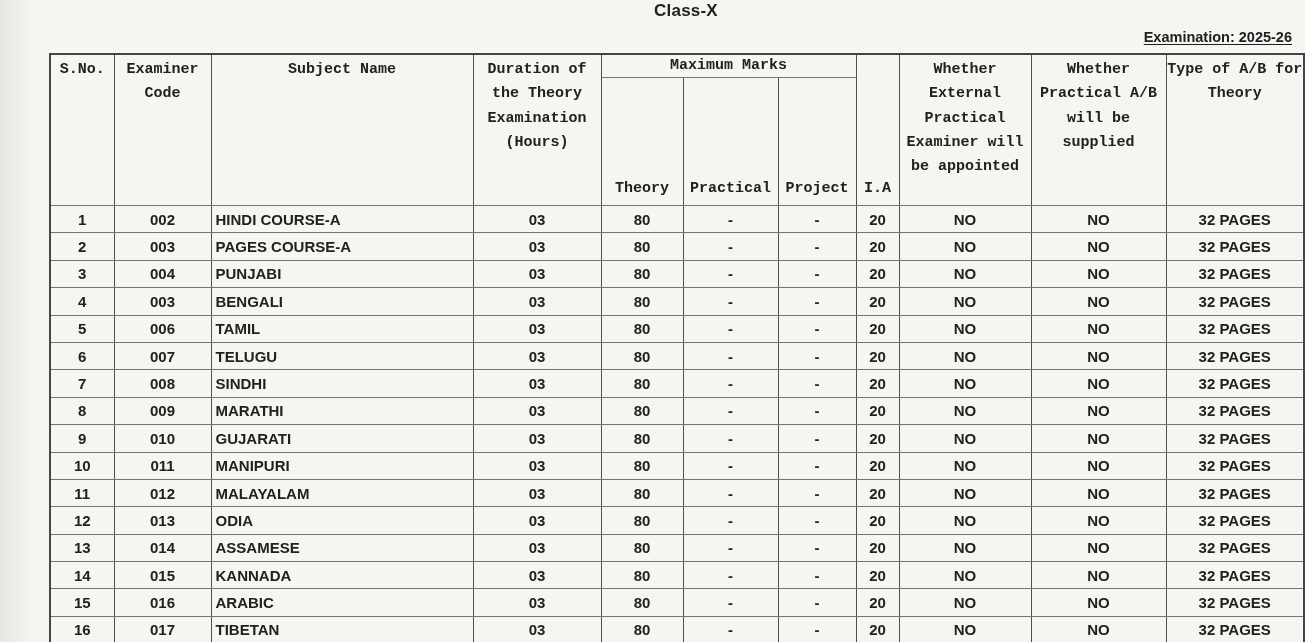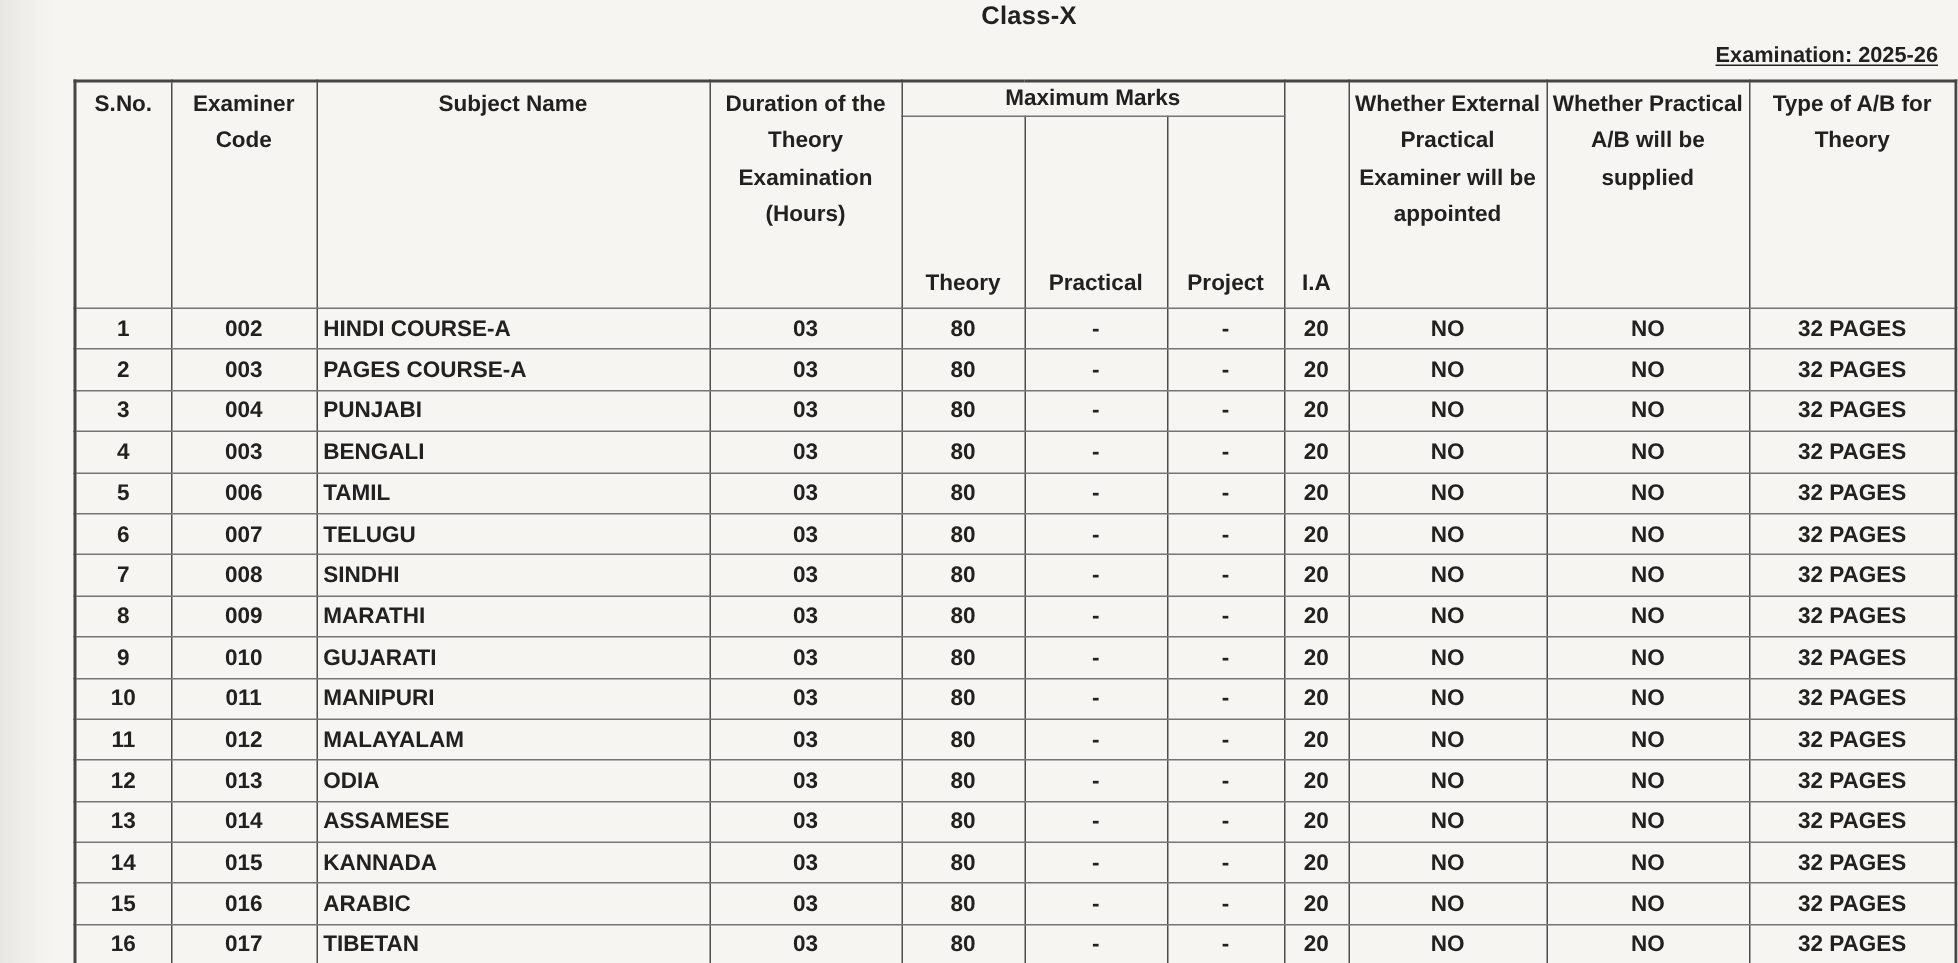--- a/index.html
+++ b/index.html
@@ -59,20 +59,21 @@
     font-weight: bold;
     color: var(--ink);
     overflow: hidden;
   }
   table.subjects { border: 2px solid var(--frame); }
   thead th {
     vertical-align: top;
     padding-top: 3px;
     line-height: 1.62;
     font-size: 15px;
+    font-family: Liberation Mono, monospace;
   }
   thead tr.band-top { height: 22px; }
   thead tr.band-sub { height: 128px; }
   thead th.v-bottom { vertical-align: bottom; padding-bottom: 4px; padding-top: 0; }
   thead th.mm { vertical-align: top; padding-top: 0; line-height: 22px; text-align: center; }
   tbody tr { height: 27.4px; }
   tbody td { padding: 0 4px; }
   tbody td.left { text-align: left; }
 </style>
 </head>

